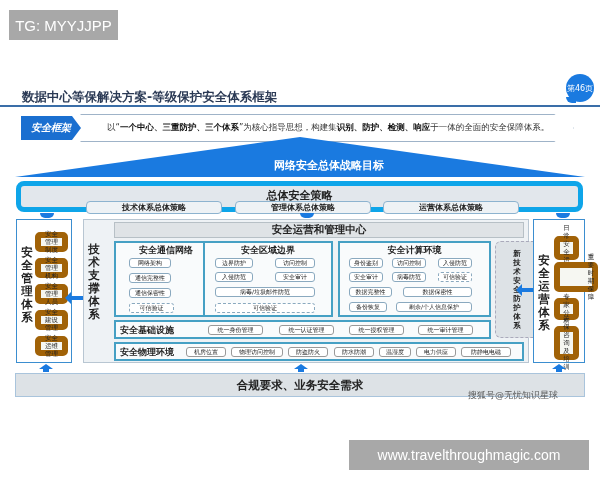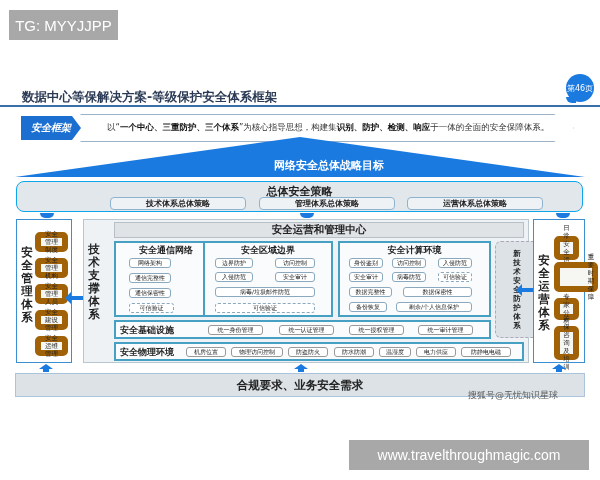--- a/index.html
+++ b/index.html
@@ -51,28 +51,28 @@
     position: absolute; left: 15px; top: 137px; width: 570px; height: 40px;
     background: #1a7ae0;
     clip-path: polygon(0 100%, 50% 0, 100% 100%);
   }
   .roof-label {
     position: absolute; left: 17px; top: 158px; width: 600px; text-align: center;
     color: #fff; font-size: 11px; font-weight: bold; padding-left: 24px;
   }
   .strategy {
     position: absolute; left: 16px; top: 181px; width: 567px; height: 31px;
-    background: #e2e7ec; border: 1px solid #0ea5e9; border-radius: 8px;
+    background: #e2e7ec; border: 5px solid #0ea5e9; border-radius: 8px;
   }
   .strategy-title {
     position: absolute; left: 0; top: 2px; width: 100%; text-align: center; font-size: 11px; font-weight: bold;
   }
   .sub-strat {
     position: absolute; top: 15px; height: 13px; border: 1px solid #8db3cf; border-radius: 4px;
-    background: #eef2f5; font-size: 8px; font-weight: bold; display: flex; align-items: center; justify-content: center; margin-left: 28px;
+    background: #eef2f5; font-size: 8px; font-weight: bold; display: flex; align-items: center; justify-content: center;
   }
   .side-box {
     position: absolute; top: 219px; width: 56px; height: 144px;
     border: 1.5px solid #3b8ed0; background: #fff;
   }
   .side-title {
     position: absolute; font-size: 11.5px; font-weight: bold; line-height: 13px; width: 14px;
     word-break: break-all; text-align: center;
   }
   .side-item {

